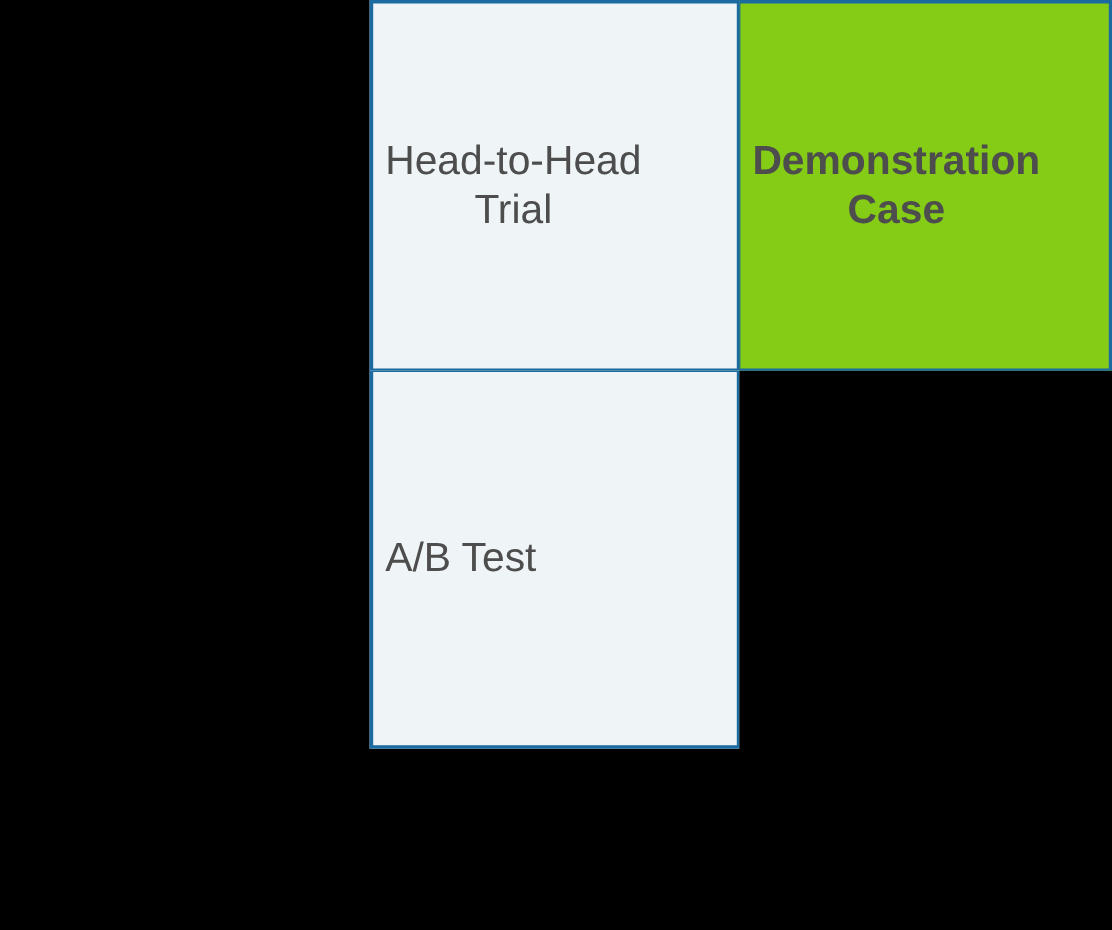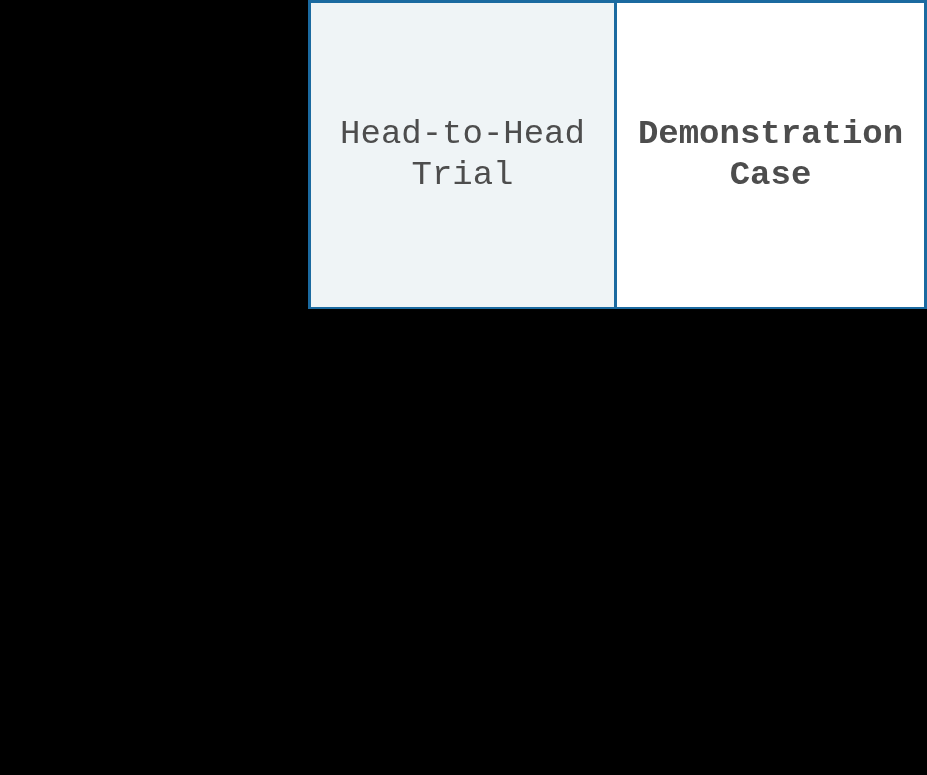--- a/index.html
+++ b/index.html
@@ -32,47 +32,45 @@
     box-sizing: border-box;
     display: grid;
     grid-template-columns: 308px 311px;
     grid-template-rows: 309px 315px;
   }
 
   .cell {
     box-sizing: border-box;
     display: flex;
     align-items: center;
-    justify-content: center;
     text-align: center;
     border: 3px solid #1b6aa0;
     color: #4d4d4d;
     font-size: 34px;
     line-height: 41px;
     letter-spacing: 0px;
     overflow: hidden;
-    font-family: Liberation Mono, monospace;
     -webkit-font-smoothing: antialiased;
   }
 
   .cell .label {
     display: block;
     padding: 0 10px;
     white-space: pre-line;
   }
 
   
   .cell.pale {
     background: #eff4f6;
     font-weight: normal;
   }
 
   
   .cell.cyan {
-    background: #ffffff;
+    background: #84cc16;
     font-weight: bold;
   }
 
   
   .cell.r1c1 { border-right-width: 2px; border-bottom-width: 2px; }
   .cell.r1c2 { border-left-width: 1px;  border-bottom-width: 2px; }
   .cell.r2c1 { border-right-width: 2px; border-top-width: 1px; }
   .cell.r2c2 { border-left-width: 1px;  border-top-width: 1px; }
 </style>
 </head>
@@ -85,17 +83,20 @@
     <div class="cell pale r1c1">
       <span class="label">Head-to-Head
 Trial</span>
     </div>
 
     <div class="cell cyan r1c2">
       <span class="label">Demonstration
 Case</span>
     </div>
 
+    <div class="cell pale r2c1">
+      <span class="label">A/B Test</span>
+    </div>
 
 
   </div>
 
 </div>
 
 </body></html>

